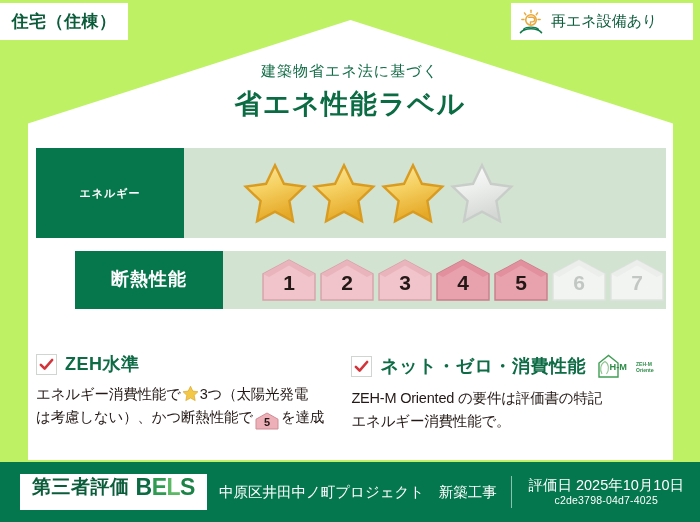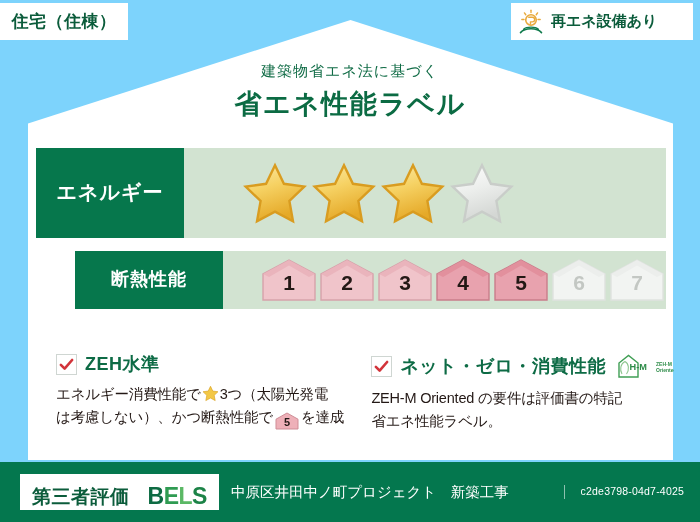--- a/index.html
+++ b/index.html
@@ -3,21 +3,21 @@
 <meta charset="utf-8">
 <style>
   html,body{margin:0;padding:0;}
   body{
     width:700px;height:522px;overflow:hidden;
     font-family:"Liberation Sans","DejaVu Sans",sans-serif;
     background:#04774e;
   }
   .label-root{
     position:relative;width:700px;height:522px;
-    background:#7dd3fc;
+    background:#bef264;
   }
 
   
   .cat-badge{
     position:absolute;left:0px;top:3px;
     width:128px;height:37px;
     background:#ffffff;
     display:flex;align-items:center;justify-content:center;
     color:#0b5c3b;font-weight:bold;font-size:17px;letter-spacing:.5px;
     z-index:6;
@@ -27,21 +27,21 @@
   .renew-badge{
     position:absolute;right:7px;top:3px;
     height:37px;min-width:166px;
     background:#ffffff;
     display:flex;align-items:center;gap:6px;
     padding:0 10px 0 6px;
     z-index:6;
   }
   .renew-badge .sun-ico{width:28px;height:26px;flex:0 0 auto;}
   .renew-badge .rtxt{
-    color:#0b5c3b;font-weight:bold;font-size:15px;white-space:nowrap;
+    color:#0b5c3b;font-weight:normal;font-size:15px;white-space:nowrap;
   }
 
   
   .house{
     position:absolute;left:28px;top:20px;
     width:645px;height:440px;
     background:#ffffff;
     clip-path:polygon(0% 23.5%, 50% 0%, 100% 23.5%, 100% 100%, 0% 100%);
     z-index:2;
   }
@@ -68,21 +68,21 @@
     display:flex;flex-direction:column;align-items:center;justify-content:center;
     flex:0 0 auto;box-sizing:border-box;
   }
   .rlabel span{display:block;line-height:1.28;letter-spacing:1px;}
   .rvalue{
     background:#d2e3d1;flex:1 1 auto;
     display:flex;align-items:center;box-sizing:border-box;
   }
 
   
-  .row-energy .rlabel{width:148px;height:90px;font-size:20px;}
+  .row-energy .rlabel{width:148px;height:90px;font-size:11px;}
   .row-energy .rvalue{height:90px;padding-left:10px;}
   
   .row-insul .rlabel{width:148px;height:58px;font-size:18px;}
   .row-insul .rvalue{height:58px;padding-left:12px;}
 
   
   .stars{display:flex;align-items:center;gap:3px;margin-left:48px;}
   .star{width:66px;height:64px;display:block;}
 
   
@@ -94,21 +94,21 @@
   .grade svg{position:absolute;left:0;top:0;width:56px;height:44px;}
   .grade .gnum{
     position:relative;z-index:2;font-size:21px;font-weight:bold;
     color:#231815;line-height:1;padding-bottom:9px;
   }
   .grade.off .gnum{color:#c3c7c3;}
 
   
   .notes{
     position:absolute;left:36px;top:352px;width:632px;
-    display:flex;z-index:4;margin-left:20px;
+    display:flex;z-index:4;
   }
   .note-col{flex:1 1 50%;padding-right:14px;box-sizing:border-box;}
   .note-col.right{padding-left:12px;}
   .note-head{display:flex;align-items:center;gap:8px;margin-bottom:7px;}
   .chk{
     width:19px;height:19px;flex:0 0 auto;
     border:1px solid #cfd6d2;background:#fff;
     display:flex;align-items:center;justify-content:center;
   }
   .chk svg{width:15px;height:15px;display:block;}
@@ -128,21 +128,21 @@
     font-size:11px;color:#231815;line-height:21px;font-weight:bold;
   }
 
   
   .footer{
     position:absolute;left:0;bottom:0;width:700px;height:60px;
     background:#04774e;display:flex;align-items:center;z-index:5;
   }
   .bels-box{
     background:#ffffff;height:36px;margin-left:20px;
-    display:flex;align-items:flex-end;padding:0 12px;gap:18px;
+    display:flex;align-items:flex-start;padding:0 12px;gap:6px;
     flex:0 0 auto;
   }
   .bels-jp{color:#0b5c3b;font-weight:bold;font-size:19px;letter-spacing:.5px;}
   .bels-en{font-weight:bold;font-size:23px;letter-spacing:-.5px;display:flex;}
   .bels-en i{font-style:normal;}
   .bels-en .c1{color:#0d6b43;}
   .bels-en .c2{color:#2f9b52;}
   .bels-en .c3{color:#5bb865;}
   .bels-en .c4{color:#1c8347;}
   .proj{
@@ -347,35 +347,36 @@
               <path d="M6 22 C3.5 18, 4.5 11.5, 9 9.5"></path>
               <path d="M9 9.5 C13 11.5, 13.5 18, 10.5 22"></path>
             </g>
             <text x="13.5" y="17.5" font-family="Liberation Sans, sans-serif" font-size="9.2" font-weight="bold" fill="#2e8c49">H-M</text>
             <text x="40" y="14" font-family="Liberation Sans, sans-serif" font-size="5" font-weight="bold" fill="#2e8c49">ZEH-M</text>
             <text x="40" y="20" font-family="Liberation Sans, sans-serif" font-size="5" font-weight="bold" fill="#2e8c49">Oriented</text>
           </svg>
         </span>
       </div>
       <div class="note-body">
-        <span>ZEH-M Oriented の要件は評価書の特記</span><br><span>省エネ性能ラベル。</span>
+        <span>ZEH-M Oriented の要件は評価書の特記</span><br><span>エネルギー消費性能で。</span>
       </div>
     </div>
 
   </div>
 
   <div class="footer">
     <div class="bels-box">
       <span class="bels-jp">第三者評価</span>
       <span class="bels-en">
         <i class="c1">B</i>
           <i class="c2">E</i>
           <i class="c3">L</i>
           <i class="c4">S</i>
       </span>
     </div>
     <div class="proj">中原区井田中ノ町プロジェクト　新築工事</div>
     <div class="evalblk">
+      <div class="eval-date">評価日 2025年10月10日</div>
       <div class="eval-code">c2de3798-04d7-4025</div>
     </div>
   </div>
 
 </div>
 
 </body></html>

